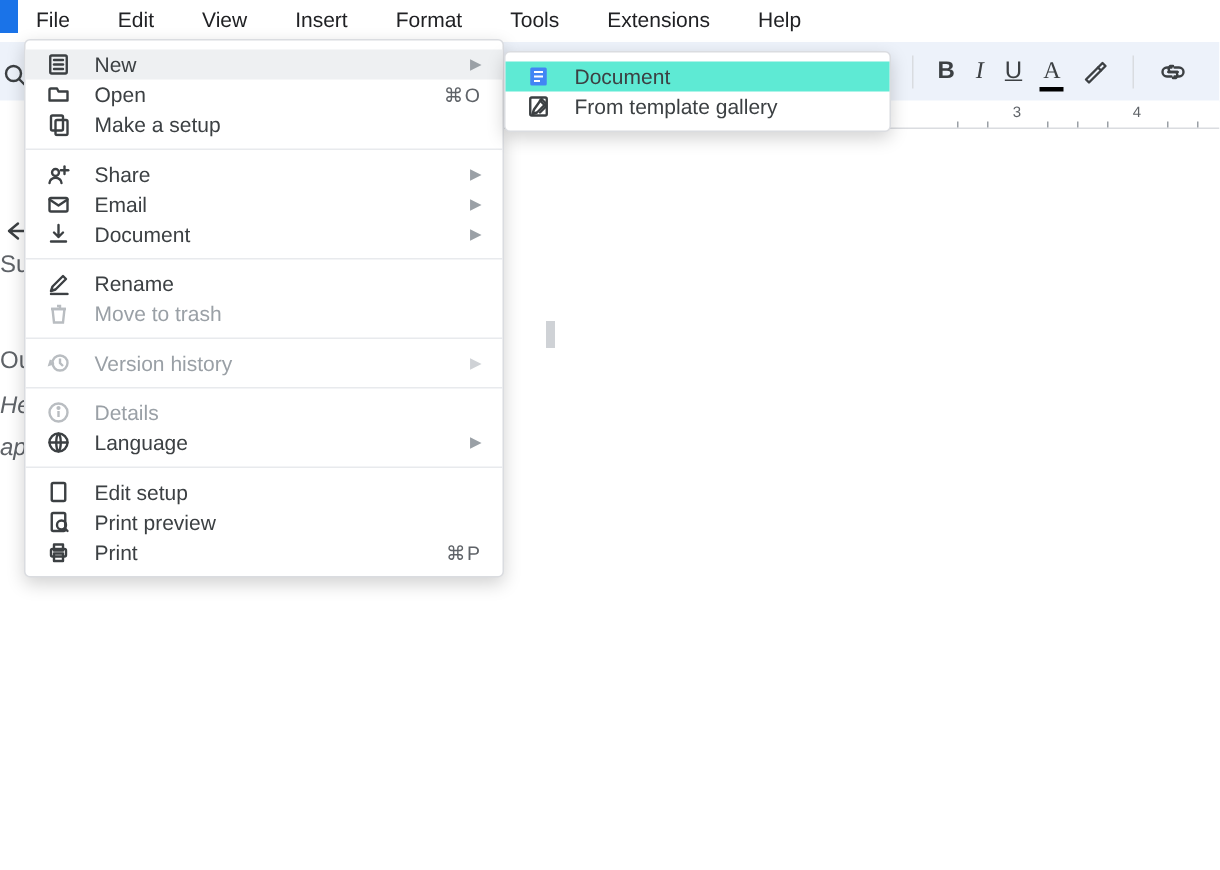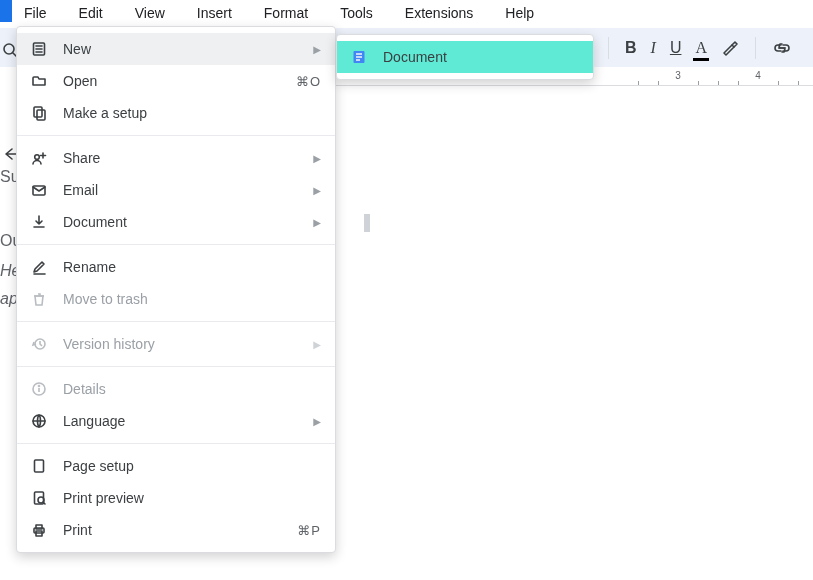--- a/index.html
+++ b/index.html
@@ -119,21 +119,21 @@
     top: 26px; left: 16px;
     width: 320px;
   }
   .submenu {
     top: 34px; left: 336px;
     width: 258px;
   }
   .menu-item {
     display: flex;
     align-items: center;
-    height: 32px;
+    height: 20px;
     padding: 0 14px 0 12px;
     gap: 14px;
     color: #3c4043;
     cursor: default;
     position: relative;
   }
   .menu-item.highlight { background: #eef0f2; }
   .menu-item.sub-highlight { background: #5eead4; }
   .menu-item.disabled { color: #9aa0a6; }
   .menu-item.disabled .mi-icon svg { stroke: #b9bdc1; fill: #b9bdc1; }
@@ -374,21 +374,21 @@
   </div>
 
   <div class="menu-sep"></div>
 
   <div class="menu-item">
     <span class="mi-icon">
       <svg width="16" height="16" viewBox="0 0 16 16">
           <rect x="3.5" y="2" width="9" height="12" rx="1" class="stroke"></rect>
         </svg>
     </span>
-    <span class="mi-label">Page setup</span>
+    <span class="mi-label">Edit setup</span>
   </div>
 
   <div class="menu-item">
     <span class="mi-icon">
       <svg width="16" height="16" viewBox="0 0 16 16">
           <rect x="3.5" y="2" width="9" height="12" rx="1" class="stroke"></rect>
           <circle cx="10" cy="10" r="3" class="stroke" fill="#fff"></circle>
           <line x1="12" y1="12" x2="14" y2="14" class="stroke"></line>
         </svg>
     </span>
@@ -414,13 +414,24 @@
     <span class="mi-icon">
       <svg width="16" height="16" viewBox="0 0 16 16">
           <rect x="2.5" y="2" width="11" height="12" rx="1" fill="#4285f4"></rect>
           <line x1="5" y1="5" x2="11" y2="5" stroke="#fff" stroke-width="1.4"></line>
           <line x1="5" y1="8" x2="11" y2="8" stroke="#fff" stroke-width="1.4"></line>
           <line x1="5" y1="11" x2="9" y2="11" stroke="#fff" stroke-width="1.4"></line>
         </svg>
     </span>
     <span class="mi-label">Document</span>
   </div>
+  <div class="menu-item">
+    <span class="mi-icon">
+      <svg width="16" height="16" viewBox="0 0 16 16">
+          <rect x="2.5" y="2" width="11" height="12" rx="1" class="stroke"></rect>
+          <path class="stroke" d="M9 4l4 4-4 4"></path>
+          <path class="stroke" d="M9 4l-2 2 2 2" style="display:none"></path>
+          <path class="stroke" d="M10 3l3 3-6 6-3 1 1-3z"></path>
+        </svg>
+    </span>
+    <span class="mi-label">From template gallery</span>
+  </div>
 </div>
 
 </body></html>

